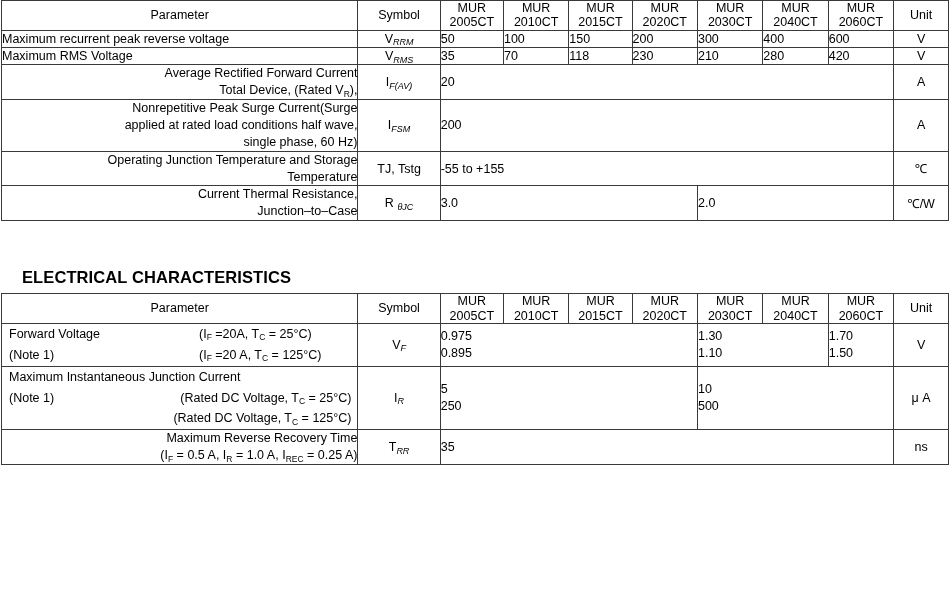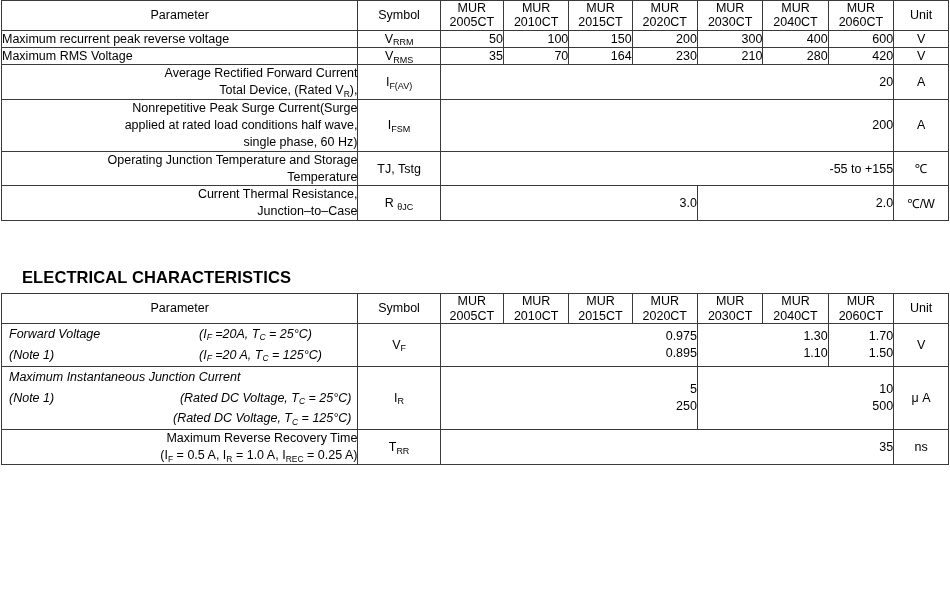--- a/index.html
+++ b/index.html
@@ -48,55 +48,55 @@
     padding: 4px 6px 4px 7px;
     line-height: 1.3;
     font-size: 12.5px;
   }
   .sym-cell {
     text-align: center;
     padding: 4px 2px;
     font-size: 12.5px;
   }
   .val-cell {
-    text-align: right;
+    text-align: left;
     padding: 4px 2px;
     font-size: 12.5px;
     border-radius: 6px;
   }
   .unit-cell {
     text-align: center;
     padding: 4px 2px;
     font-size: 12.5px;
   }
   sub {
     font-size: 8.5px;
     vertical-align: baseline;
     position: relative;
     top: 2.5px;
   }
   .sym-sub {
     font-size: 9px;
+    font-style: italic;
   }
   .section-title {
     font-size: 16.5px;
     font-weight: bold;
     margin: 11px 0 6px 22px;
     letter-spacing: 0.1px;
   }
   .gap {
     height: 36px;
   }
   .two-line { line-height: 1.35; text-align: right; }
   .inline-row {
     display: flex;
     justify-content: flex-start;
     padding: 2px 6px 2px 7px;
     line-height: 1.35;
-    font-style: italic;
   }
   .inline-row .lbl { width: 190px; }
   .inline-row .cond { white-space: nowrap; }
   .stack-val {
     line-height: 1.35;
   }
   .celsius { font-size: 12px; }
 </style>
 </head>
 <body>
@@ -170,21 +170,21 @@
         <td class="val-cell">400</td>
         <td class="val-cell">600</td>
         <td class="unit-cell">V</td>
       </tr>
 
       <tr>
         <td class="param-cell">Maximum RMS Voltage</td>
         <td class="sym-cell"><span>V</span><sub class="sym-sub">RMS</sub></td>
         <td class="val-cell">35</td>
         <td class="val-cell">70</td>
-        <td class="val-cell">164</td>
+        <td class="val-cell">118</td>
         <td class="val-cell">230</td>
         <td class="val-cell">210</td>
         <td class="val-cell">280</td>
         <td class="val-cell">420</td>
         <td class="unit-cell">V</td>
       </tr>
 
 
       <tr>
         <td class="param-cell two-line">

